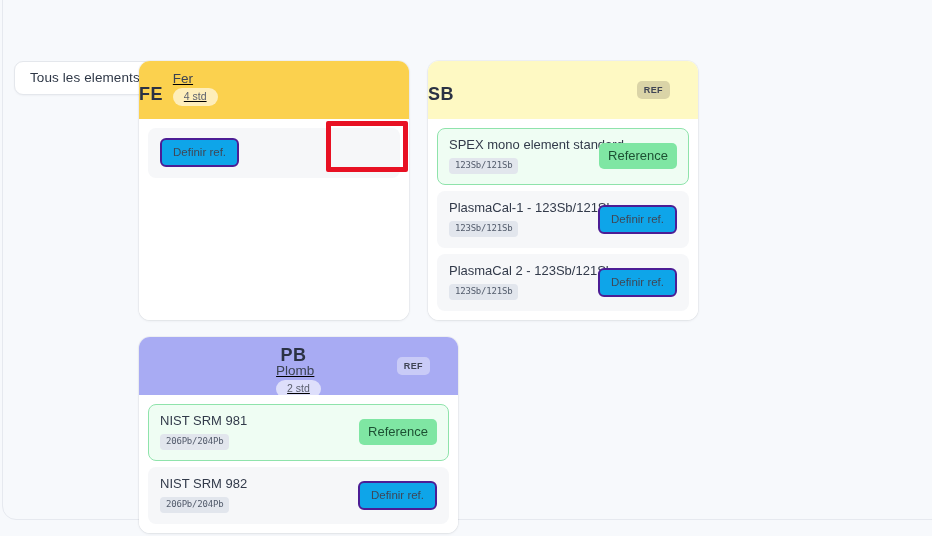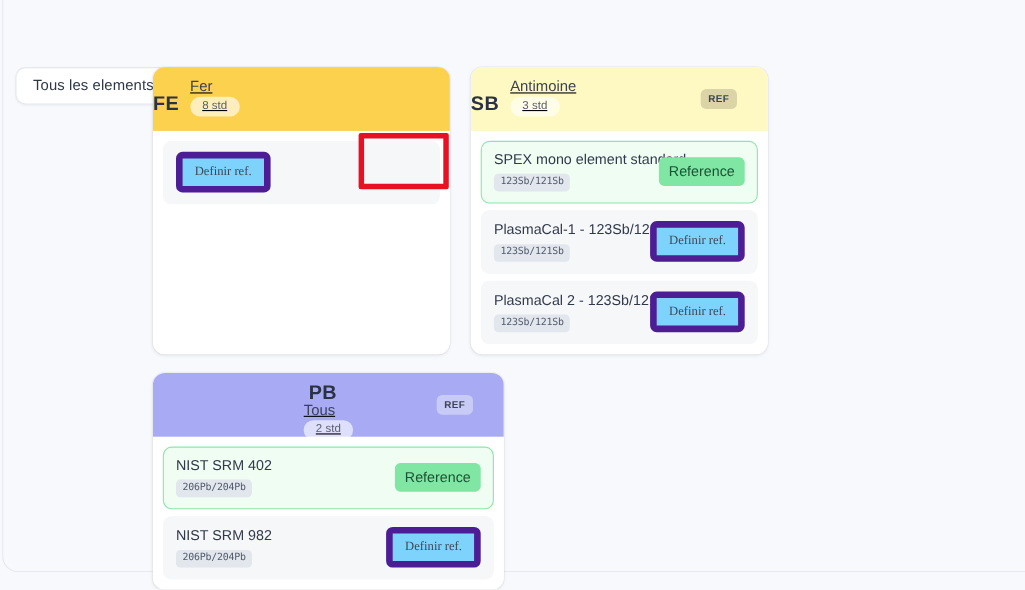--- a/index.html
+++ b/index.html
@@ -180,29 +180,29 @@
     border-radius: 4px;
     padding: 2px 6px 3px 6px;
     font-family: "DejaVu Sans Mono", monospace;
     font-size: 9px;
     color: #525b6b;
     line-height: 11px;
     letter-spacing: -0.2px;
   }
 
   .set-ref-btn {
-    background: #7dd3fc;
-    border: 6px solid #4c1d95;
+    background: #0ea5e9;
+    border: 2px solid #4c1d95;
     border-radius: 6px;
     padding: 6px 11px 7px 11px;
     font-size: 11.5px;
     color: #3f4757;
     white-space: nowrap;
     cursor: pointer;
-    font-family: Liberation Serif, serif;
+    font-family: Liberation Sans, sans-serif;
     flex-shrink: 0;
   }
   .reference-badge {
     background: #7fe6a3;
     border-radius: 5px;
     padding: 5px 9px 6px 9px;
     font-size: 13px;
     color: #1d5133;
     white-space: nowrap;
     flex-shrink: 0;
@@ -235,37 +235,33 @@
 
   <div id="cards-grid">
 
     <div class="grid-row">
 
       <div class="element-card">
         <div class="card-header yellow">
           <div class="symbol">FE</div>
           <div class="header-texts">
             <div class="elem-name">Fer</div>
-            <div class="std-pill">8 std</div>
+            <div class="std-pill">4 std</div>
           </div>
         </div>
         <div class="card-body tall">
           <div class="std-row">
             <button class="set-ref-btn">Definir ref.</button>
           </div>
         </div>
       </div>
 
       <div class="element-card">
         <div class="card-header orange">
           <div class="symbol">SB</div>
-          <div class="header-texts">
-            <div class="elem-name">Antimoine</div>
-            <div class="std-pill">3 std</div>
-          </div>
           <div class="ref-flag">REF</div>
         </div>
         <div class="card-body">
           <div class="std-row is-reference">
             <div class="std-info">
               <div class="std-name">SPEX mono element standard</div>
               <div class="ratio-chip">123Sb/121Sb</div>
             </div>
             <div class="reference-badge">Reference</div>
           </div>
@@ -287,29 +283,29 @@
       </div>
 
     </div>
 
     <div class="grid-row">
 
       <div class="element-card" style="width:319px;">
         <div class="card-header purple">
           <div class="symbol">PB</div>
           <div class="header-texts">
-            <div class="elem-name">Tous</div>
+            <div class="elem-name">Plomb</div>
             <div class="std-pill">2 std</div>
           </div>
           <div class="ref-flag">REF</div>
         </div>
         <div class="card-body">
           <div class="std-row is-reference">
             <div class="std-info">
-              <div class="std-name">NIST SRM 402</div>
+              <div class="std-name">NIST SRM 981</div>
               <div class="ratio-chip">206Pb/204Pb</div>
             </div>
             <div class="reference-badge">Reference</div>
           </div>
           <div class="std-row">
             <div class="std-info">
               <div class="std-name">NIST SRM 982</div>
               <div class="ratio-chip">206Pb/204Pb</div>
             </div>
             <button class="set-ref-btn">Definir ref.</button>

